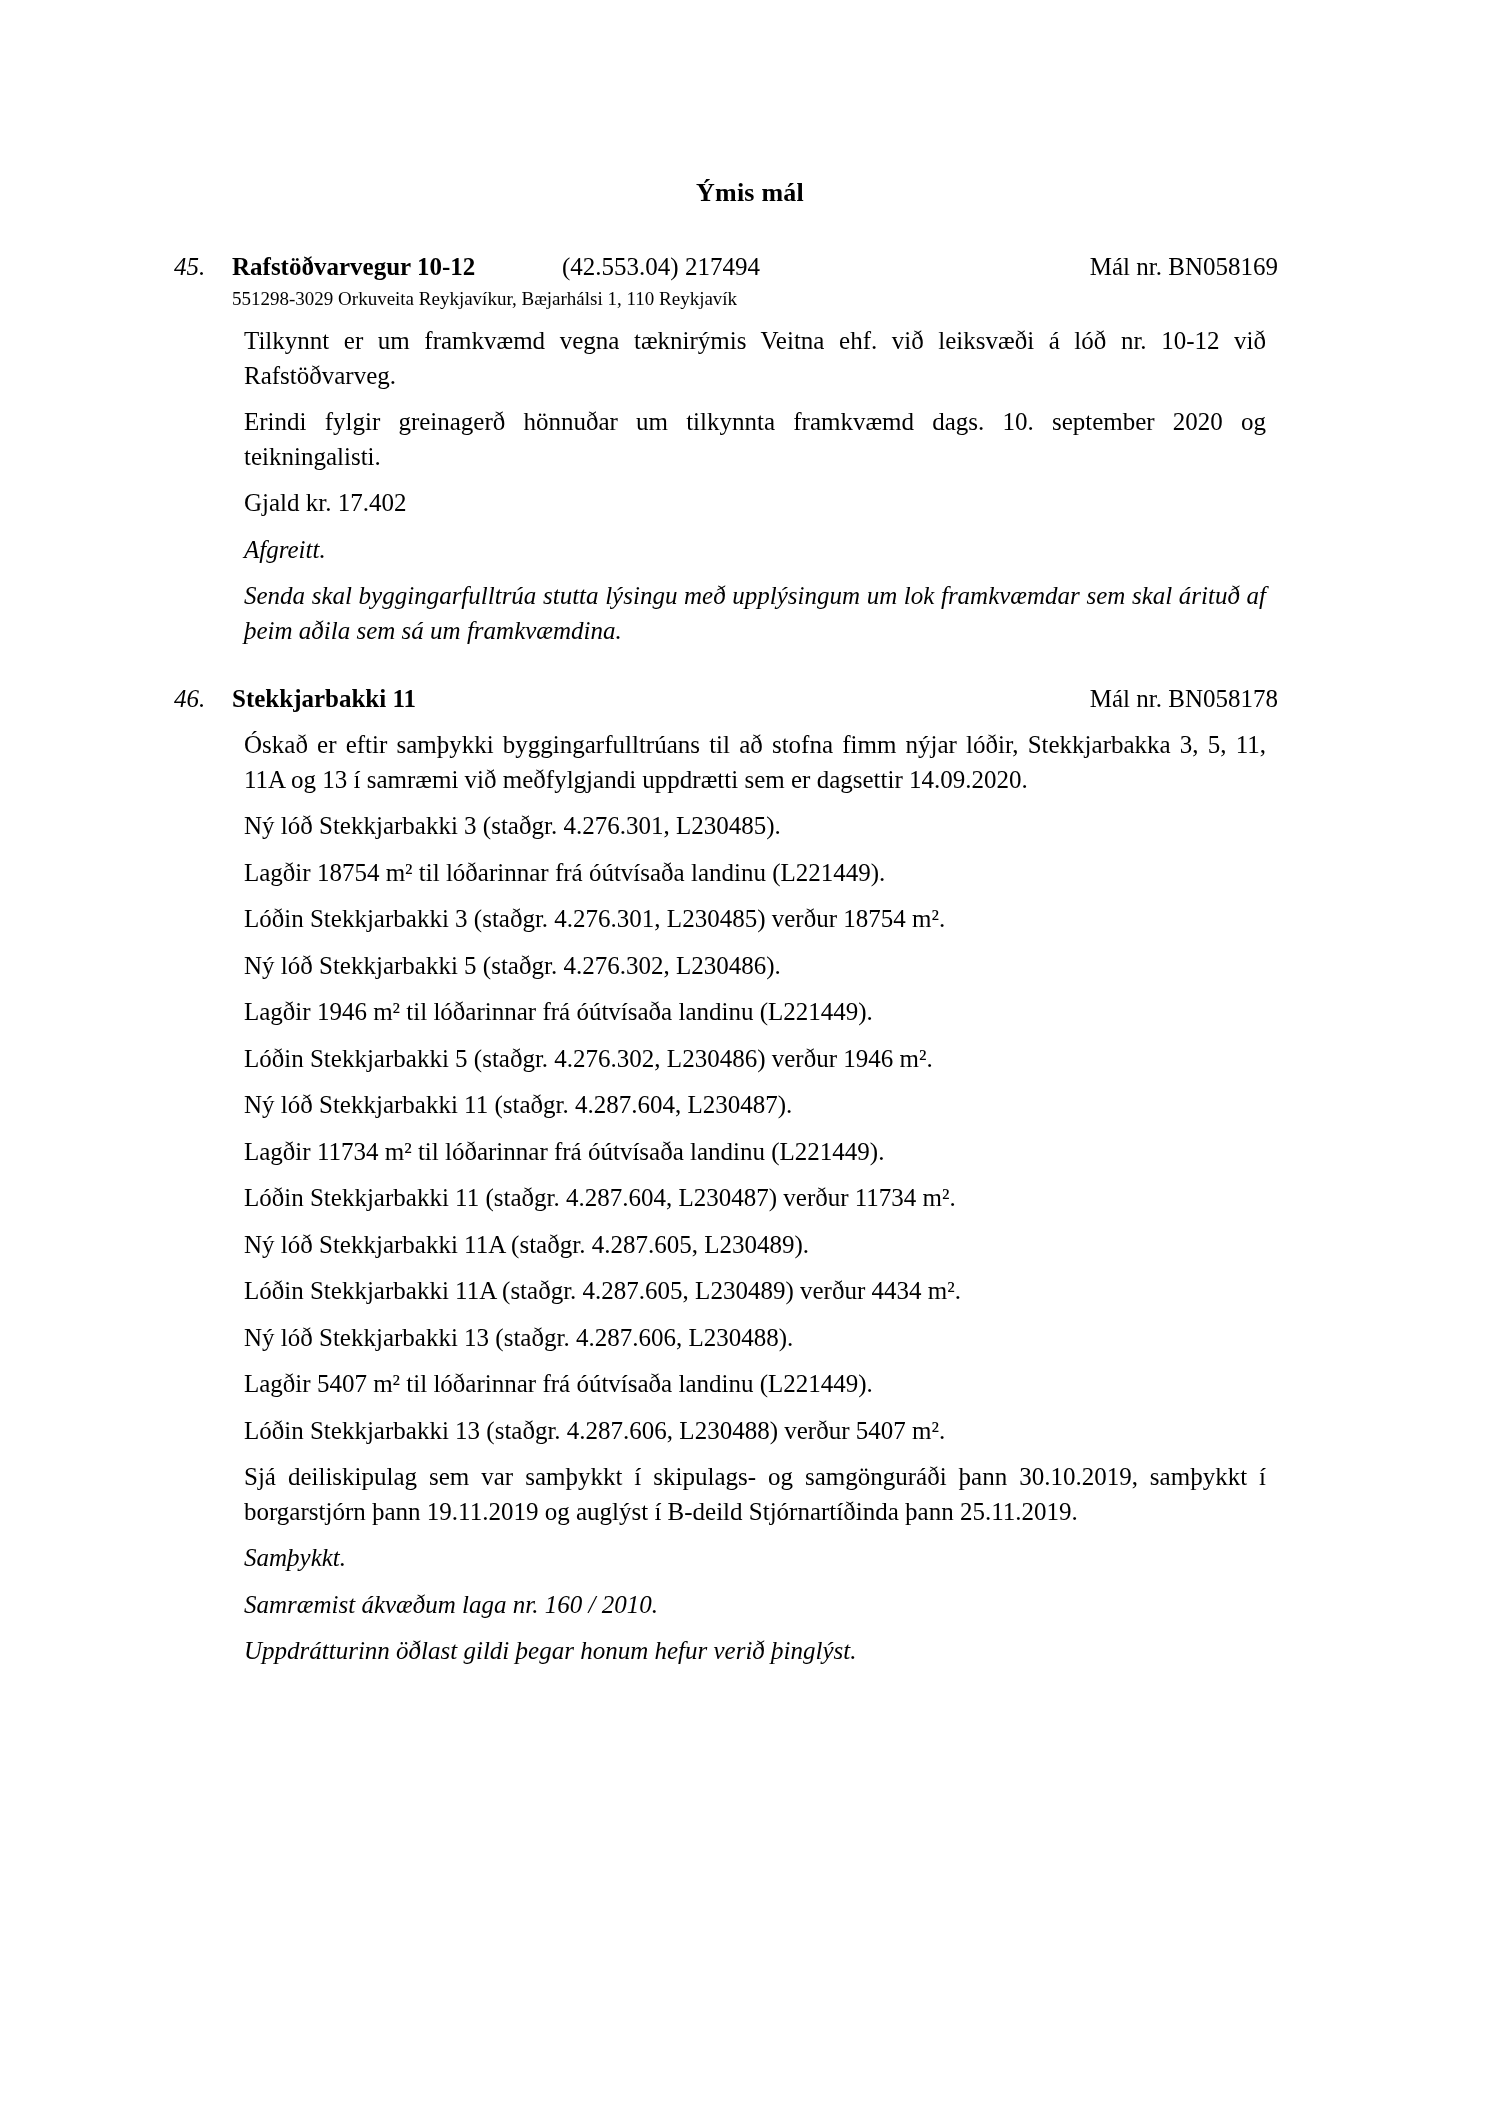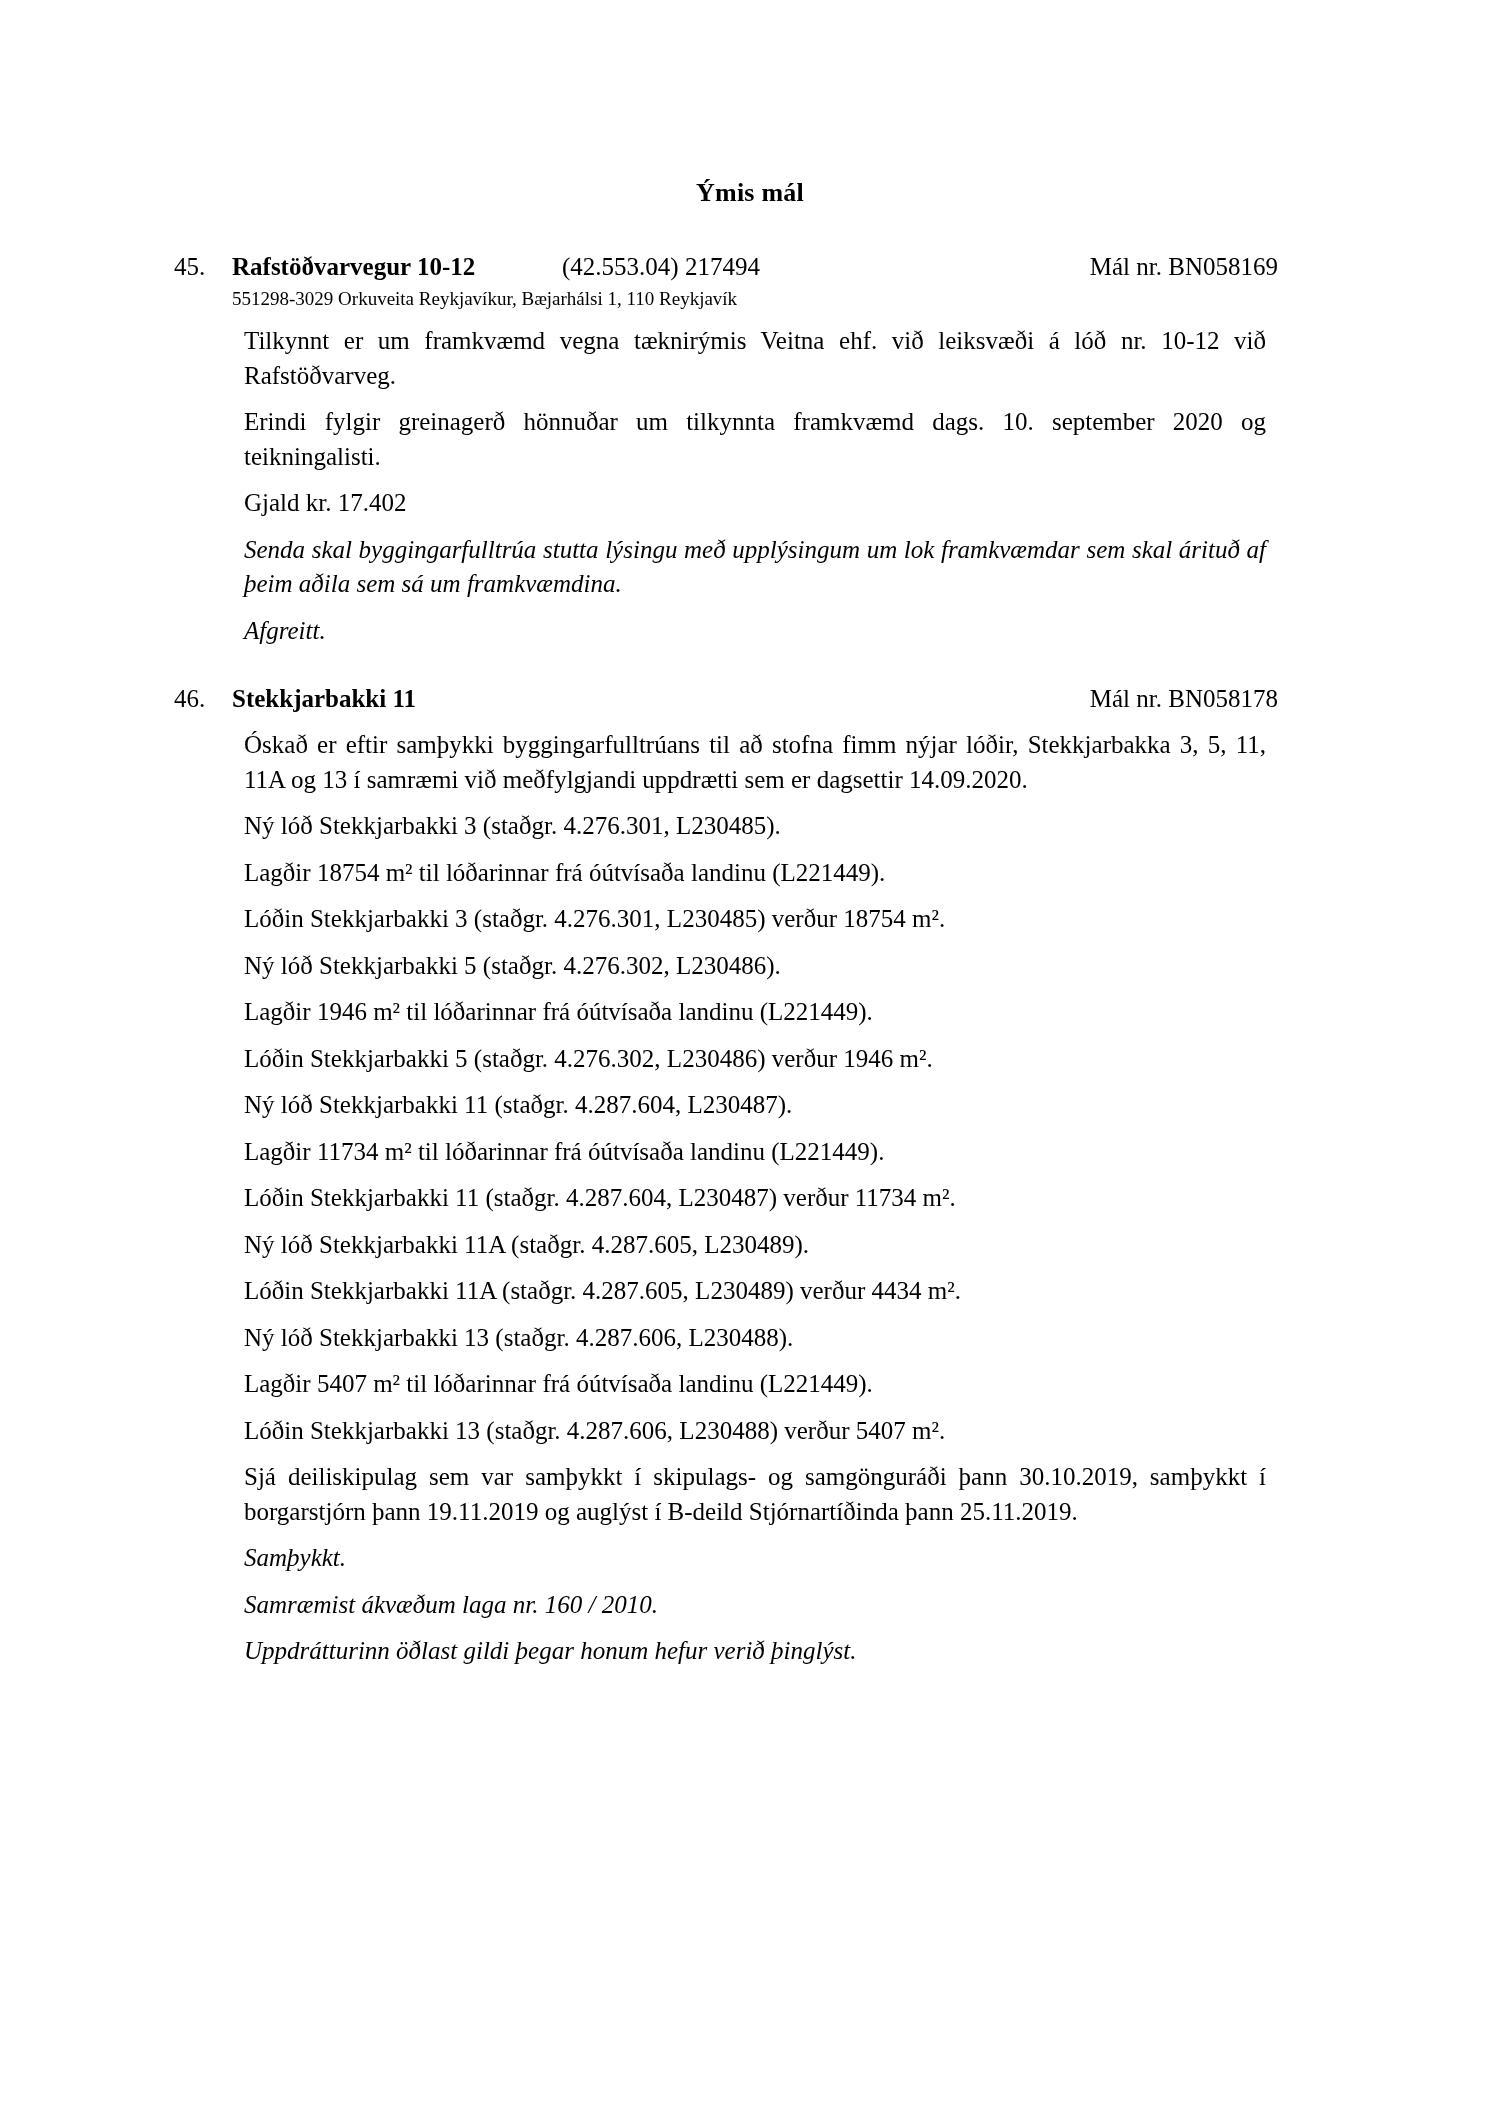--- a/index.html
+++ b/index.html
@@ -37,20 +37,21 @@
   .item {
     position: relative;
     margin-bottom: 34px;
   }
   .item-number {
     position: absolute;
     left: -58px;
     top: 0;
     font-size: 25px;
     line-height: 34px;
+    font-style: italic;
   }
   .item-head {
     position: relative;
     height: 34px;
     font-size: 25px;
     line-height: 34px;
   }
   .head-title {
     font-weight: bold;
     display: inline-block;
@@ -97,22 +98,22 @@
       <div class="item-number">45.</div>
       <div class="item-head">
         <span class="head-title">Rafstöðvarvegur 10-12</span>
         <span class="head-mid">(42.553.04) 217494</span>
         <span class="head-right">Mál nr. BN058169</span>
       </div>
       <div class="subline">551298-3029 Orkuveita Reykjavíkur, Bæjarhálsi 1, 110 Reykjavík</div>
       <p class="para justify">Tilkynnt er um framkvæmd vegna tæknirýmis Veitna ehf. við leiksvæði á lóð nr. 10-12 við Rafstöðvarveg.</p>
       <p class="para justify">Erindi fylgir greinagerð hönnuðar um tilkynnta framkvæmd dags. 10. september 2020 og teikningalisti.</p>
       <p class="para">Gjald kr. 17.402</p>
+      <p class="para italic">Afgreitt.</p>
       <p class="para italic justify">Senda skal byggingarfulltrúa stutta lýsingu með upplýsingum um lok framkvæmdar sem skal árituð af þeim aðila sem sá um framkvæmdina.</p>
-      <p class="para italic">Afgreitt.</p>
     </div>
 
     <div class="item">
       <div class="item-number">46.</div>
       <div class="item-head">
         <span class="head-title">Stekkjarbakki 11</span>
         <span class="head-right">Mál nr. BN058178</span>
       </div>
       <p class="para justify">Óskað er eftir samþykki byggingarfulltrúans til að stofna fimm nýjar lóðir, Stekkjarbakka 3, 5, 11, 11A og 13 í samræmi við meðfylgjandi uppdrætti sem er dagsettir 14.09.2020.</p>
       <p class="para">Ný lóð Stekkjarbakki 3 (staðgr. 4.276.301, L230485).</p>

